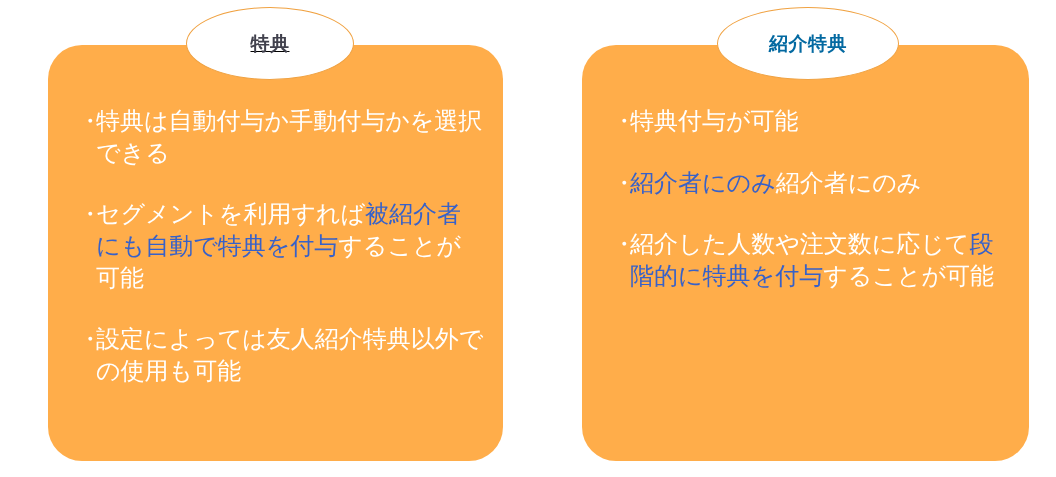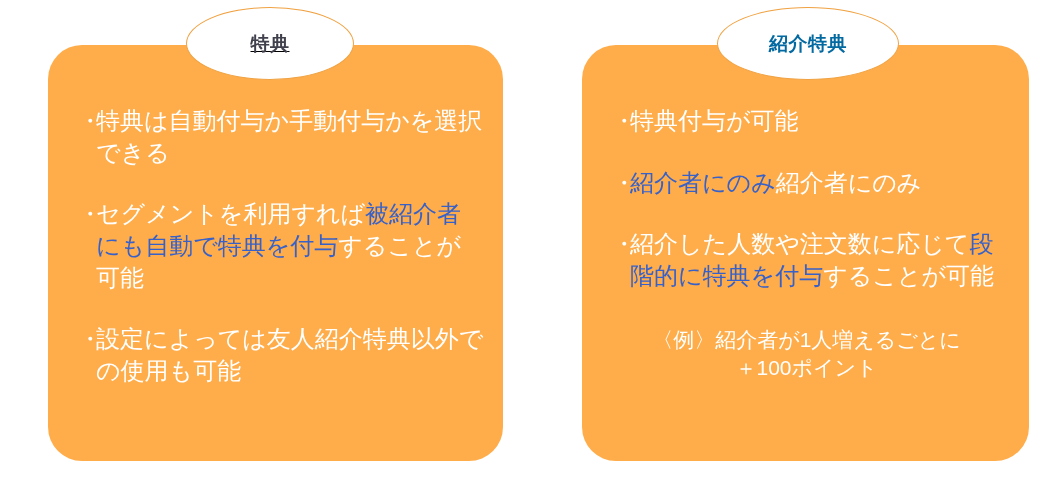--- a/index.html
+++ b/index.html
@@ -143,24 +143,20 @@
       <div class="bullet">
         <span class="bullet-mark">・</span>
         <span class="bullet-text"><span class="hl" style="color: rgb(55, 97, 201);">紹介者にのみ</span><span>紹介者にのみ</span></span>
       </div>
 
       <div class="bullet">
         <span class="bullet-mark">・</span>
         <span class="bullet-text"><span>紹介した人数や注文数に応じて</span><span class="hl" style="color: rgb(55, 97, 201);">段階的に特典を付与</span><span>することが可能</span></span>
       </div>
 
-      <div class="note">
-        <div>〈例〉紹介者が1人増えるごとに</div>
-        <div>＋100ポイント</div>
-      </div>
 
     </div>
   </div>
 
   <div class="title-ellipse" id="ellipse-right" style="border-color: rgb(240, 162, 66);">
     <span class="title-text" style="color: #0369a1;">紹介特典</span>
   </div>
 
 </div>
 

